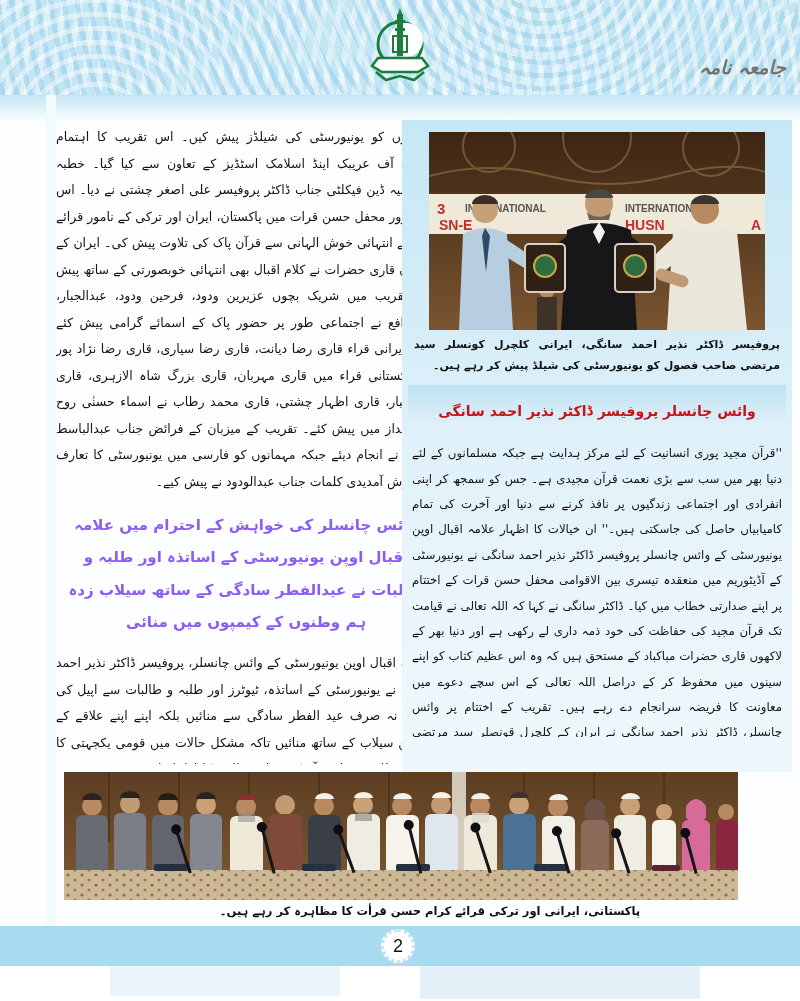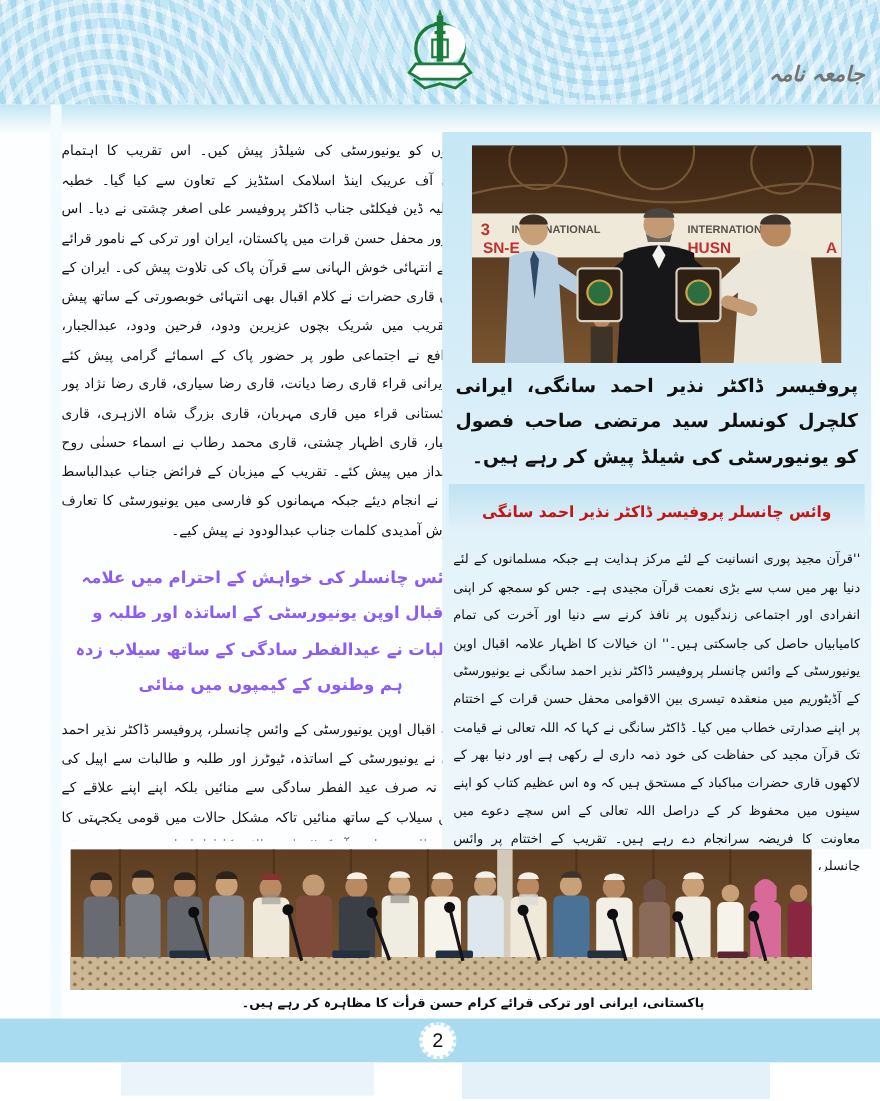--- a/index.html
+++ b/index.html
@@ -18,21 +18,21 @@
     font-size:19px;direction:rtl;}
   
   .left-col{position:absolute;left:16px;top:124px;width:380px;height:640px;direction:rtl;
     color:#141414;overflow:hidden;margin-left:40px;}
   .left-col p{margin:0;font-size:12.5px;line-height:2.12;text-align:justify;}
   .left-heading{margin:14px 4px 12px 4px;color:#8b5cf6;font-weight:bold;font-size:15px;
     line-height:2.15;text-align:center;}
   .right-panel{position:absolute;left:402px;top:120px;width:390px;height:652px;
     background:linear-gradient(#c6e7f5,#e9f5fb 70%,#eef7fc);}
   .photo1{display:block;margin:12px auto 0 auto;width:336px;height:198px;}
-  .caption1{direction:rtl;margin:5px 12px 0 12px;font-size:17px;line-height:1.9;
+  .caption1{direction:rtl;margin:5px 12px 0 12px;font-size:11px;line-height:1.9;
     color:#101010;text-align:justify;font-weight:bold;}
   .quote-box{margin:8px 6px 0 6px;padding:9px 6px 7px 6px;text-align:center;direction:rtl;
     background:linear-gradient(#bfe2f2,#e4f2fa);}
   .quote-line1{color:#c41414;font-weight:bold;font-size:15px;line-height:1.9;}
   .quote-line2{color:#c41414;font-weight:bold;font-size:14px;line-height:1.9;margin-top:4px;}
   .right-body{direction:rtl;margin:10px 10px 0 10px;height:296px;overflow:hidden;
     font-size:11.8px;line-height:2.15;text-align:justify;color:#141414;}
   
   .photo2{position:absolute;left:64px;top:772px;width:674px;height:128px;}
   .caption2{position:absolute;left:0;top:904px;width:800px;text-align:center;direction:rtl;

